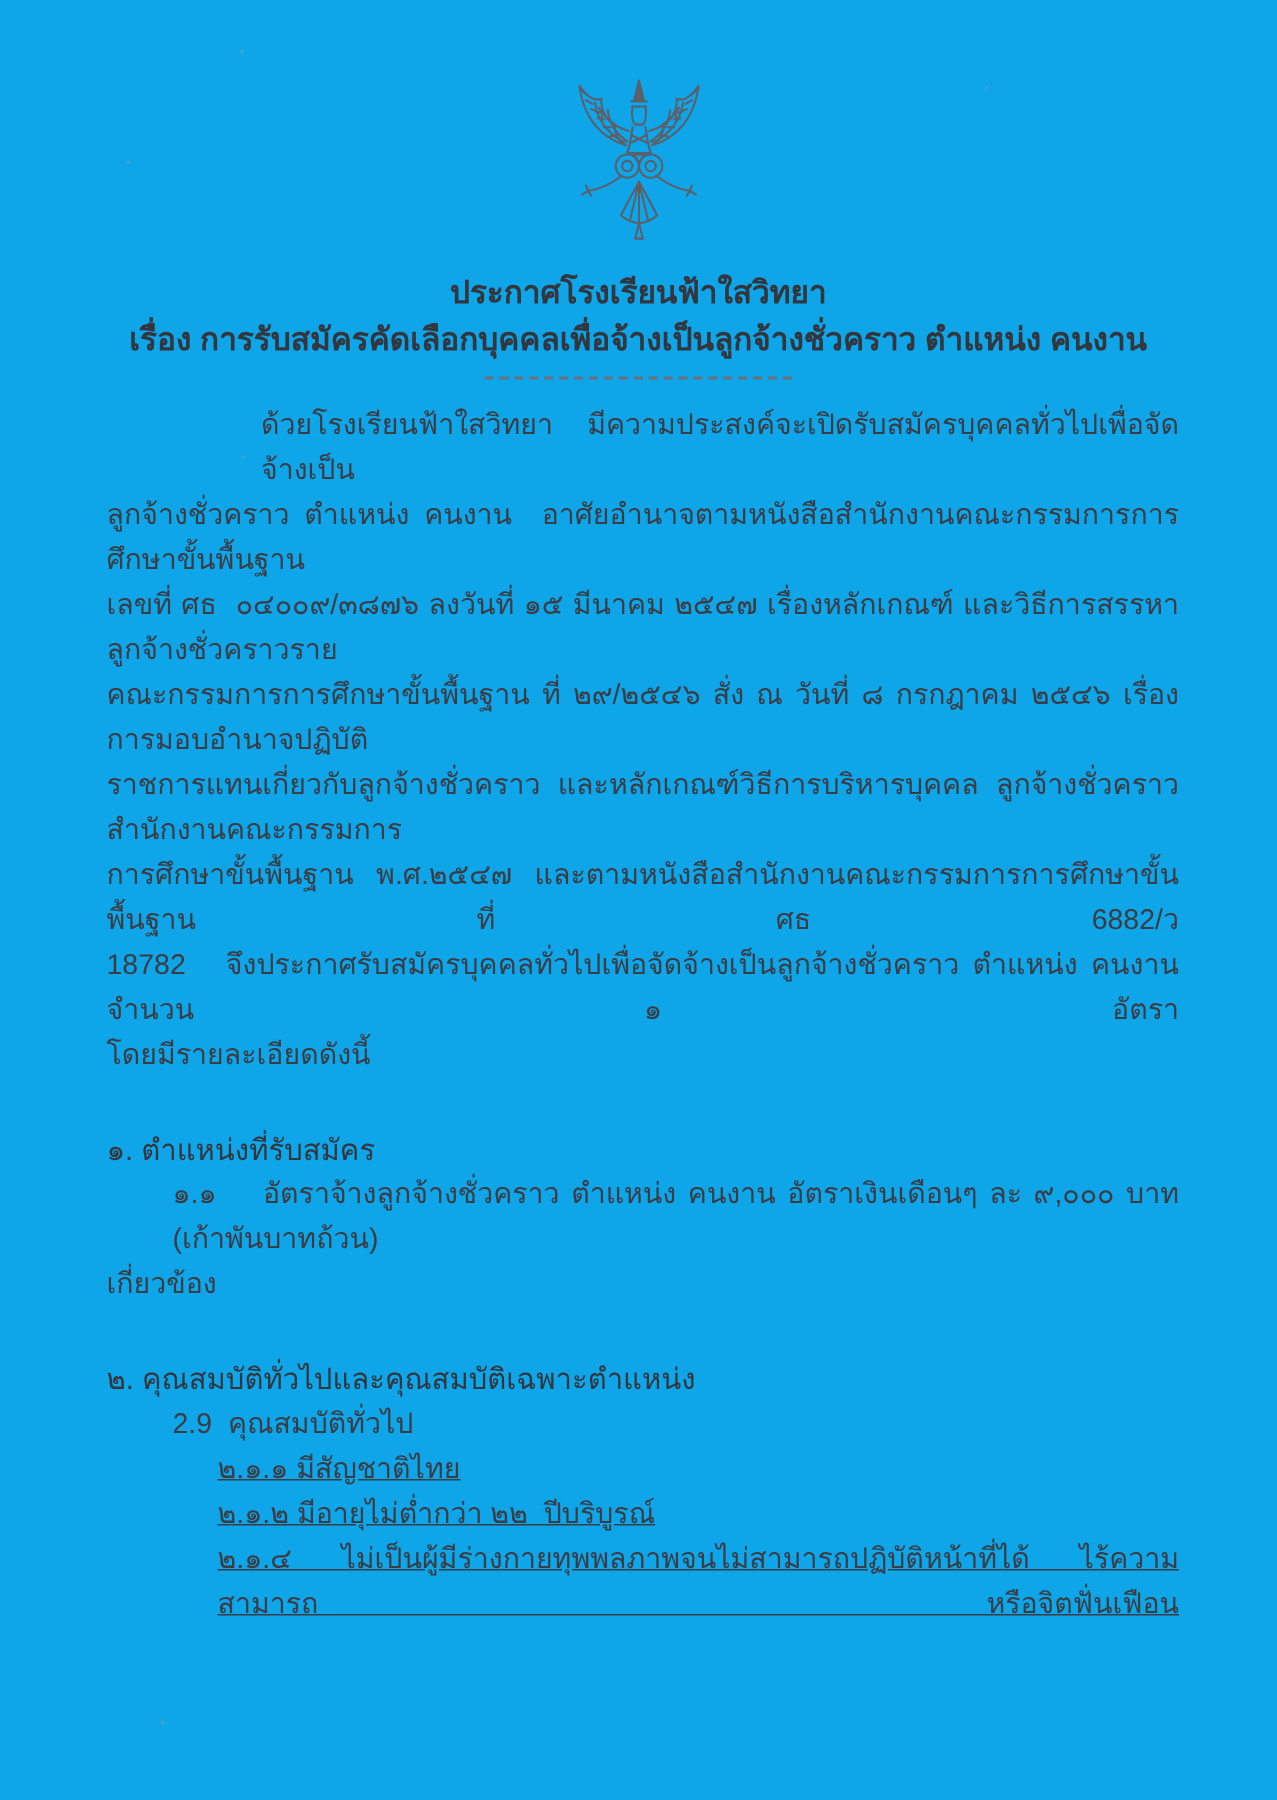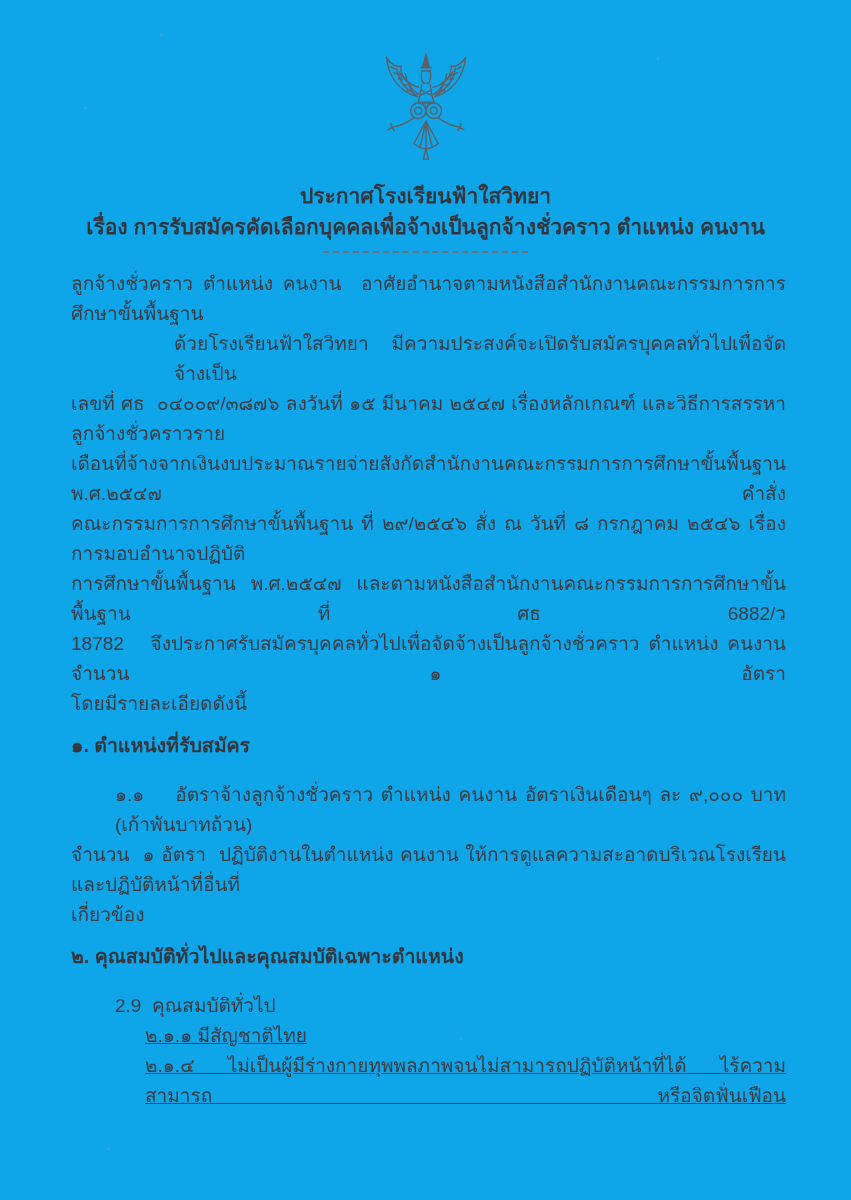--- a/index.html
+++ b/index.html
@@ -47,27 +47,27 @@
   .line {
     line-height: 30px;
     min-height: 30px;
     white-space: pre-wrap;
   }
   .j { text-align: justify; text-align-last: justify; }
   .ind-intro { padding-left: 103px; }
   .ind1 { padding-left: 44px; }
   .ind2 { padding-left: 74px; text-decoration: underline; }
   .sec-heading {
-    font-weight: 700;
+    font-weight: 400;
     font-size: 19.5px;
     line-height: 30px;
     color: #34363e;
-    margin-top: 11px;
+    margin-top: 33px;
   }
-  .s1-block { margin-top: 20px; }
+  .s1-block { margin-top: 0; }
   .speck {
     position: absolute;
     background: #9aa0a8;
     border-radius: 50%;
     opacity: 0.35;
   }
 </style>
 </head>
 <body>
 
@@ -131,39 +131,39 @@
 
   <div class="title-block">
     <div class="title-line">ประกาศโรงเรียนฟ้าใสวิทยา</div>
     <div class="title-line">เรื่อง  การรับสมัครคัดเลือกบุคคลเพื่อจ้างเป็นลูกจ้างชั่วคราว ตำแหน่ง คนงาน</div>
     <div class="divider"></div>
   </div>
 
   <div class="content">
 
     <div>
+      <div class="line j ind-intro">ด้วยโรงเรียนฟ้าใสวิทยา มีความประสงค์จะเปิดรับสมัครบุคคลทั่วไปเพื่อจัดจ้างเป็น</div>
       <div class="line j">ลูกจ้างชั่วคราว ตำแหน่ง คนงาน  อาศัยอำนาจตามหนังสือสำนักงานคณะกรรมการการศึกษาขั้นพื้นฐาน</div>
-      <div class="line j ind-intro">ด้วยโรงเรียนฟ้าใสวิทยา มีความประสงค์จะเปิดรับสมัครบุคคลทั่วไปเพื่อจัดจ้างเป็น</div>
       <div class="line j">เลขที่ ศธ  ๐๔๐๐๙/๓๘๗๖ ลงวันที่ ๑๕ มีนาคม ๒๕๔๗ เรื่องหลักเกณฑ์ และวิธีการสรรหาลูกจ้างชั่วคราวราย</div>
-      <div class="line j">เดือนที่จ้างจากเงินงบประมาณรายจ่ายสังกัดสำนักงานคณะกรรมการการศึกษาขั้นพื้นฐาน พ.ศ.๒๕๔๗  คำสั่ง</div>
       <div class="line j">คณะกรรมการการศึกษาขั้นพื้นฐาน ที่ ๒๙/๒๕๔๖ สั่ง ณ วันที่ ๘ กรกฎาคม ๒๕๔๖ เรื่อง การมอบอำนาจปฏิบัติ</div>
+      <div class="line j">ราชการแทนเกี่ยวกับลูกจ้างชั่วคราว และหลักเกณฑ์วิธีการบริหารบุคคล ลูกจ้างชั่วคราว สำนักงานคณะกรรมการ</div>
       <div class="line j">การศึกษาขั้นพื้นฐาน พ.ศ.๒๕๔๗ และตามหนังสือสำนักงานคณะกรรมการการศึกษาขั้นพื้นฐาน ที่ ศธ 6882/ว</div>
       <div class="line j">18782   จึงประกาศรับสมัครบุคคลทั่วไปเพื่อจัดจ้างเป็นลูกจ้างชั่วคราว ตำแหน่ง คนงาน  จำนวน  ๑  อัตรา</div>
       <div class="line">โดยมีรายละเอียดดังนี้</div>
     </div>
 
     <div class="sec-heading">๑. ตำแหน่งที่รับสมัคร</div>
     <div class="s1-block">
       <div class="line j ind1">๑.๑    อัตราจ้างลูกจ้างชั่วคราว ตำแหน่ง คนงาน อัตราเงินเดือนๆ ละ ๙,๐๐๐ บาท (เก้าพันบาทถ้วน)</div>
-      <div class="line j">จำนวน  ๑ อัตรา  ปฏิบัติงานในตำแหน่ง คนงาน ให้การดูแลความสะอาดบริเวณโรงเรียนและปฏิบัติหน้าที่อื่นที่</div>
       <div class="line">เกี่ยวข้อง</div>
     </div>
 
     <div class="sec-heading">๒. คุณสมบัติทั่วไปและคุณสมบัติเฉพาะตำแหน่ง</div>
     <div class="s1-block">
       <div class="line ind1">2.9  คุณสมบัติทั่วไป</div>
       <div class="line ind2">๒.๑.๑ มีสัญชาติไทย</div>
+      <div class="line ind2">๒.๑.๒ มีอายุไม่ต่ำกว่า ๒๒  ปีบริบูรณ์</div>
       <div class="line j ind2">๒.๑.๔ ไม่เป็นผู้มีร่างกายทุพพลภาพจนไม่สามารถปฏิบัติหน้าที่ได้ ไร้ความสามารถ หรือจิตฟั่นเฟือน</div>
 
     </div>
 
   </div>
 </div>
 
 </body></html>

